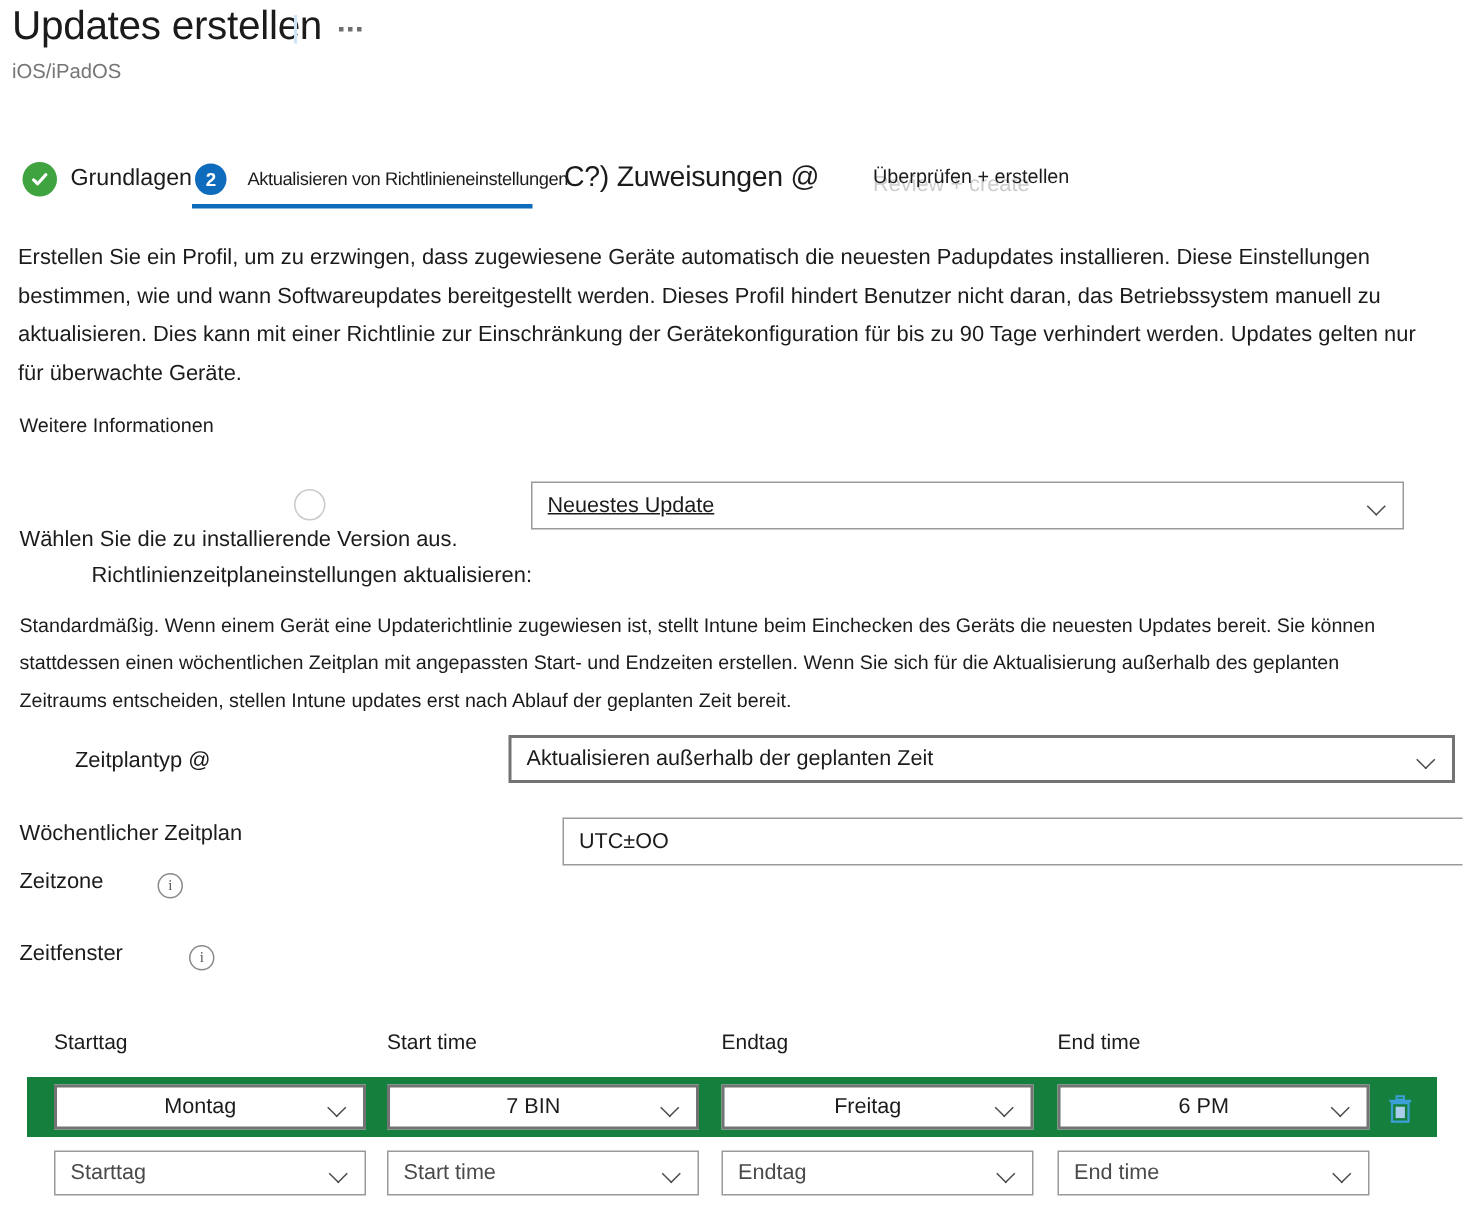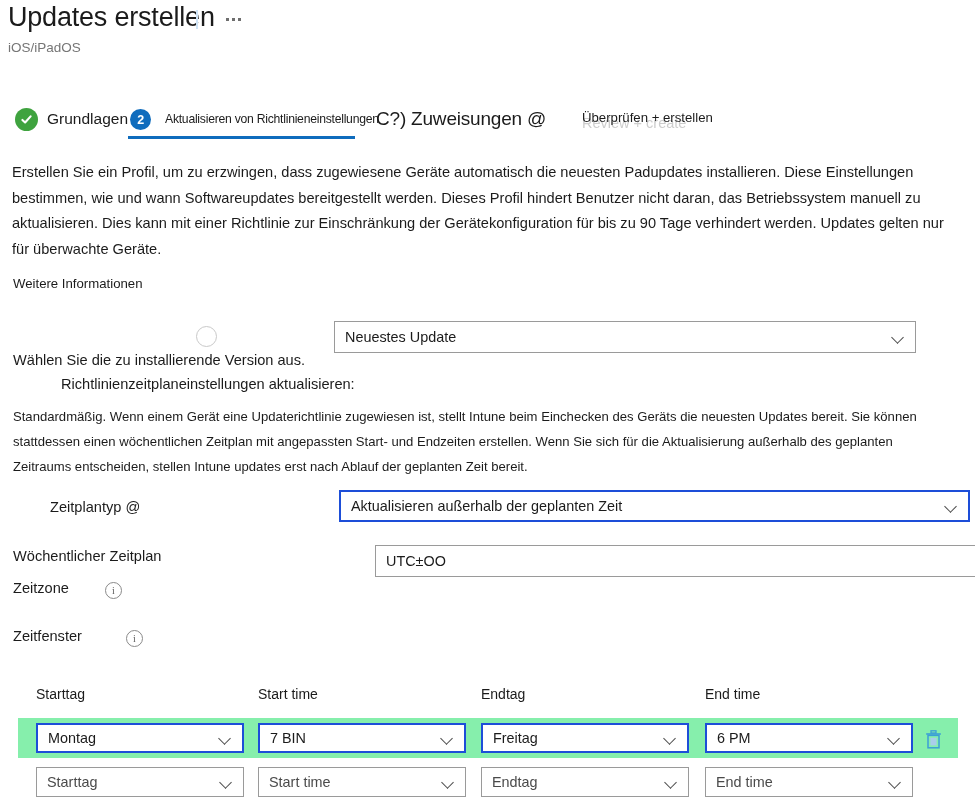--- a/index.html
+++ b/index.html
@@ -164,37 +164,37 @@
     background: #ffffff;
     border: 1px solid #9a9a9a;
     display: flex;
     align-items: center;
     padding: 0 10px;
     font-size: 14.4px;
     color: #1b1b1b;
   }
   .select .val { flex: 1 1 auto; white-space: nowrap; overflow: hidden; }
   .select .val.placeholder { color: #4a4a4a; }
-  .select.accent { border: 2px solid #1d4ed8; }
+  .select.accent { border: 2px solid #737373; }
   .chev {
     flex: 0 0 auto;
     width: 13px; height: 13px;
     position: relative;
   }
   .chev::before {
     content: "";
     position: absolute;
     left: 1px; top: 2px;
     width: 8px; height: 8px;
     border-right: 1.4px solid #4a4a4a;
     border-bottom: 1.4px solid #4a4a4a;
     transform: rotate(45deg);
   }
 
-  .sel-version      { left: 334px; top: 321px; width: 582px; height: 32px; }
+  .sel-version      { left: 354px; top: 321px; width: 582px; height: 32px; text-decoration: underline; }
   .sel-scheduletype { left: 339px; top: 490px; width: 631px; height: 32px; }
   .sel-timezone     { left: 339px; top: 545px; width: 662px; height: 32px; margin-left: 36px; }
 
   .section-head {
     position: absolute;
     font-size: 14.6px;
     color: #1b1b1b;
     white-space: nowrap;
   }
   .head-policy { left: 13px; top: 376px; margin-left: 48px; }
@@ -221,21 +221,21 @@
   }
   .ch0 { left: 18px; }
   .ch1 { left: 240px; }
   .ch2 { left: 463px; }
   .ch3 { left: 687px; }
 
   .row {
     position: absolute;
     left: 0; width: 940px; height: 40px;
   }
-  .row-1 { top: 32px; background: #86efac; }
+  .row-1 { top: 32px; background: #15803d; text-align: center; }
   .row-2 { top: 76px; background: transparent; }
 
   .cell {
     position: absolute;
     top: 5px;
     height: 30px;
   }
   .c0 { left: 18px;  width: 208px; }
   .c1 { left: 240px; width: 208px; }
   .c2 { left: 463px; width: 208px; }

